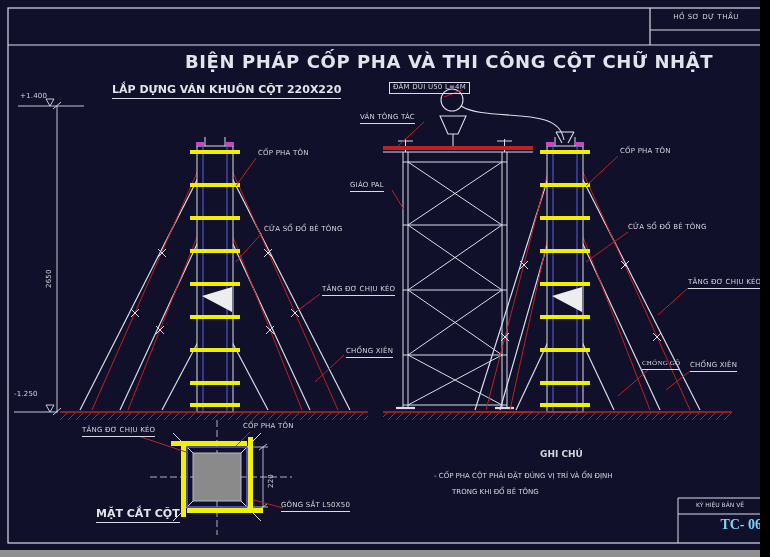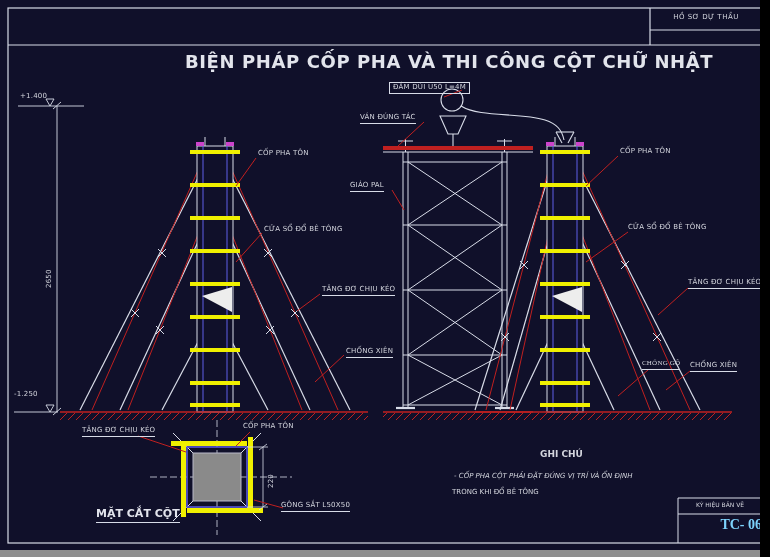--- a/index.html
+++ b/index.html
@@ -280,47 +280,48 @@
         <line x1="138" y1="436" x2="186" y2="452"></line>
         <line x1="250" y1="432" x2="236" y2="446"></line>
         <line x1="283" y1="508" x2="254" y2="500"></line>
       </g>
     </g>
   </svg>
 
   <span class="stamp">HỒ SƠ DỰ THẦU</span>
   <span class="ttl main-title">BIỆN PHÁP CỐP PHA VÀ THI CÔNG CỘT CHỮ NHẬT</span>
 
+  <span class="ttl u" style="left:112px; top:83px; font-size:11px;">LẮP DỰNG VÁN KHUÔN CỘT 220X220</span>
 
   <span class="lbl" style="left:20px; top:93px;">+1.400</span>
   <span class="lbl" style="left:14px; top:391px;">-1.250</span>
   <span class="lbl rot" style="left:46px; top:288px;">2650</span>
 
   <span class="lbl" style="left:258px; top:150px;">CỐP PHA TÔN</span>
   <span class="lbl" style="left:264px; top:226px;">CỬA SỔ ĐỔ BÊ TÔNG</span>
   <span class="lbl u" style="left:322px; top:286px;">TĂNG ĐƠ CHỊU KÉO</span>
   <span class="lbl u" style="left:346px; top:348px;">CHỐNG XIÊN</span>
 
   <span class="lbl boxed" style="left:389px; top:82px;">ĐẦM DÙI U50 L=4M</span>
-  <span class="lbl u" style="left:360px; top:114px;">VÁN ĐÚNG TÁC</span>
+  <span class="lbl u" style="left:360px; top:114px;">VÁN TÔNG TÁC</span>
   <span class="lbl u" style="left:350px; top:182px;">GIÁO PAL</span>
 
   <span class="lbl" style="left:620px; top:148px;">CỐP PHA TÔN</span>
   <span class="lbl" style="left:628px; top:224px;">CỬA SỔ ĐỔ BÊ TÔNG</span>
   <span class="lbl u" style="left:688px; top:279px;">TĂNG ĐƠ CHỊU KÉO</span>
   <span class="lbl u" style="left:642px; top:360px;font-family:Liberation Serif, serif;">CHỐNG GỖ</span>
   <span class="lbl u" style="left:690px; top:362px;">CHỐNG XIÊN</span>
 
   <span class="lbl u" style="left:82px; top:427px;">TĂNG ĐƠ CHỊU KÉO</span>
   <span class="lbl" style="left:243px; top:423px;">CỐP PHA TÔN</span>
   <span class="lbl u" style="left:281px; top:502px;">GÔNG SẮT L50X50</span>
   <span class="lbl rot" style="left:268px; top:488px;">220</span>
   <span class="ttl u" style="left:96px; top:507px; font-size:11px;">MẶT CẮT CỘT</span>
 
   <span class="notes-title">GHI CHÚ</span>
-  <span class="note-line" style="left:454px; top:472px;font-style:italic;">- CỐP PHA CỘT PHẢI ĐẶT ĐÚNG VỊ TRÍ VÀ ỔN ĐỊNH</span>
+  <span class="note-line" style="left:434px; top:472px;">- CỐP PHA CỘT PHẢI ĐẶT ĐÚNG VỊ TRÍ VÀ ỔN ĐỊNH</span>
   <span class="note-line" style="left:452px; top:488px;">TRONG KHI ĐỔ BÊ TÔNG</span>
 
   <span class="tb-label">KÝ HIỆU BẢN VẼ</span>
   <span class="tb-number">TC- 06</span>
 
   <div class="window-edge"></div>
 </div>
 
 </body></html>

